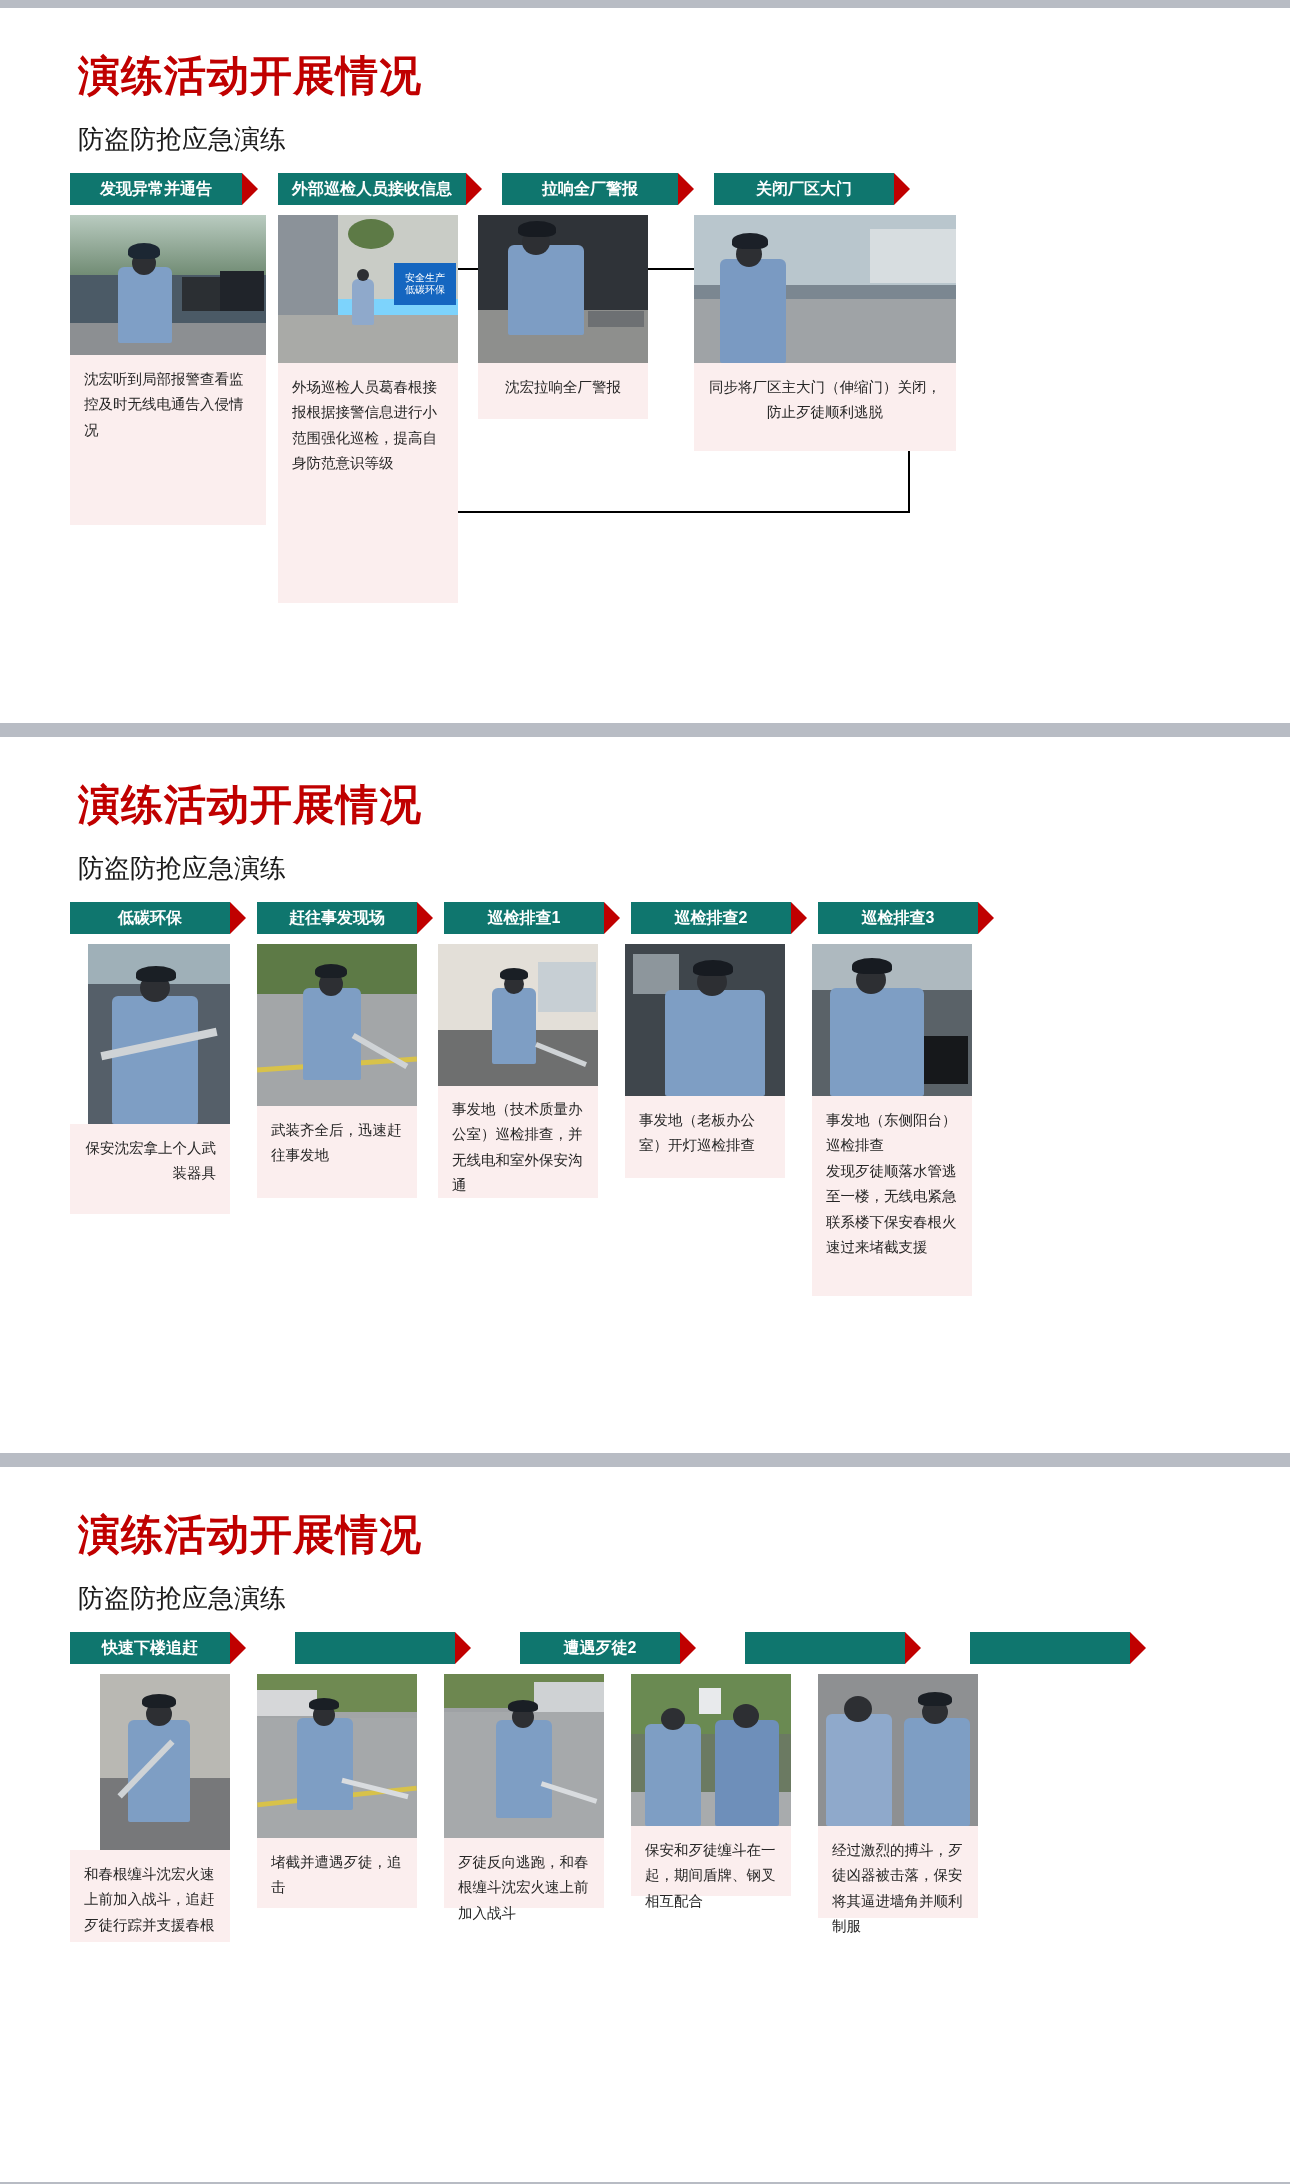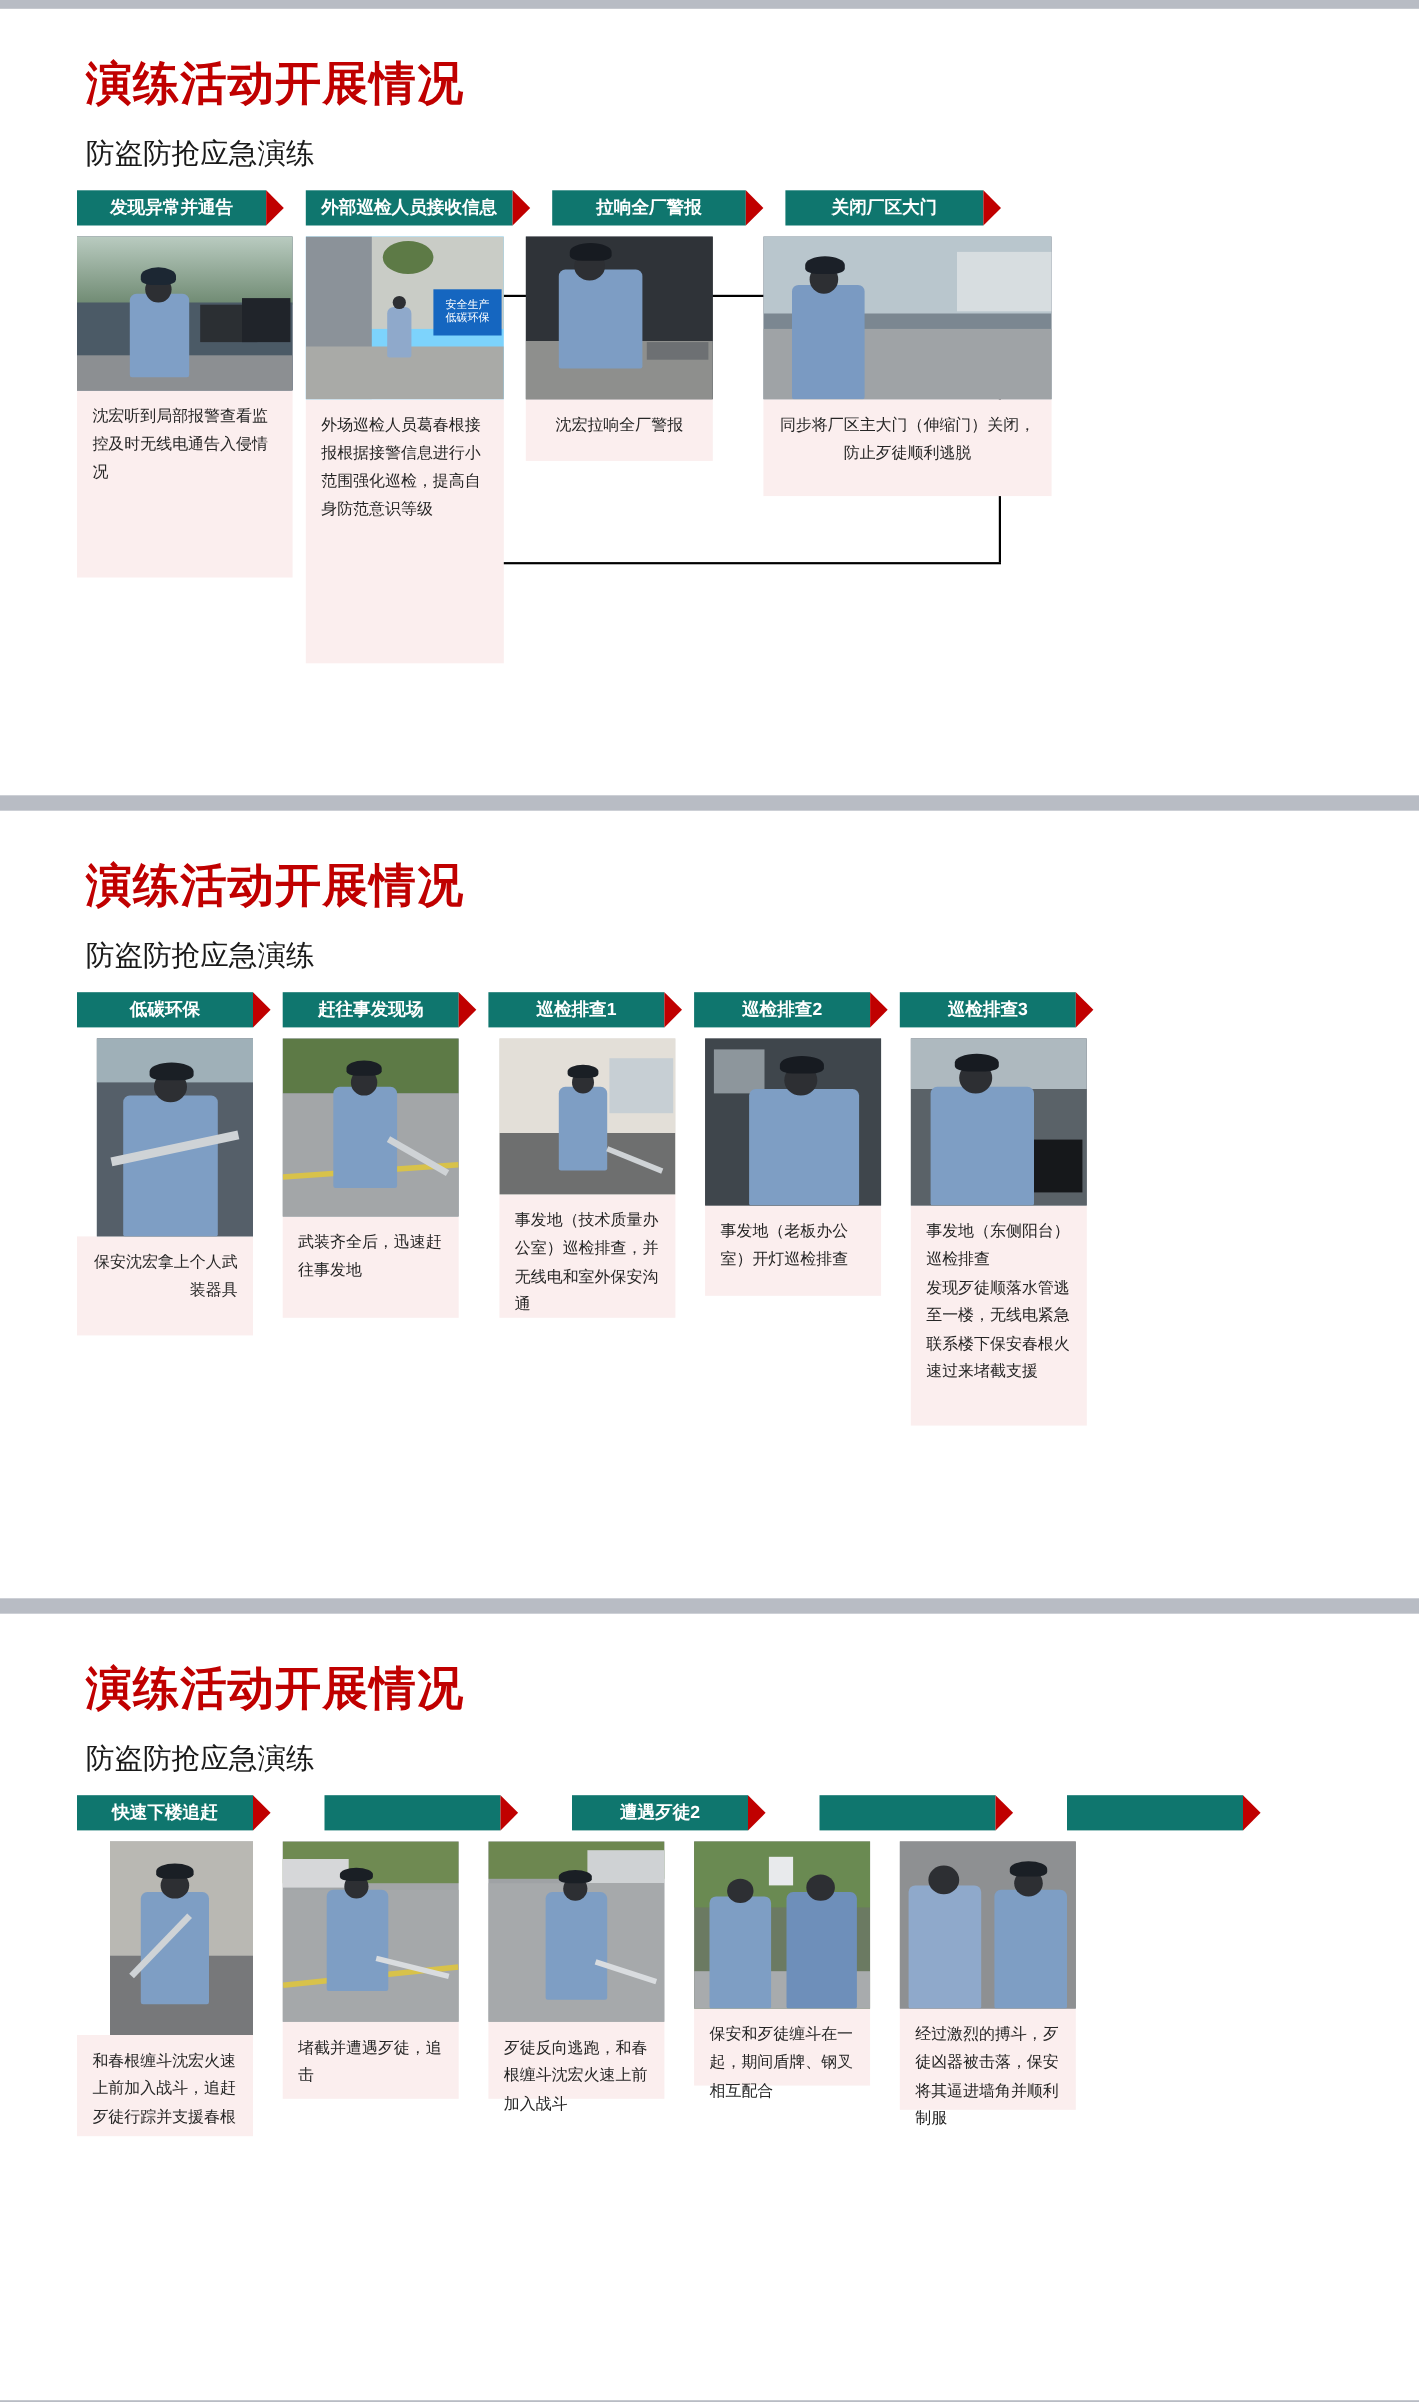--- a/index.html
+++ b/index.html
@@ -243,36 +243,36 @@
             <div class="wallw" style="left:0; top:40px; right:0; height:140px; background:#555f69;"></div>
             <div class="fig" style="left:24px; top:52px; width:86px; height:128px; background:#7e9ec4;"></div>
             <div class="head" style="left:52px; top:30px; width:30px; height:28px;"></div>
             <div class="cap2" style="left:48px; top:22px; width:40px; height:16px; background:#1a1f25;"></div>
             <div class="stick" style="left:12px; top:96px; width:118px; height:8px; background:#cfd3d6; transform:rotate(-12deg);"></div>
           </div>
         </div>
         <div class="caption" style="height:90px;text-align:right;">保安沈宏拿上个人武装器具</div>
       </div>
 
-      <div class="s2-col" style="width:160px; margin-right:37px;">
+      <div class="s2-col" style="width:160px; margin-right:21px;">
         <div class="photo photo-wrap" style="height:162px; background:#8a9299;">
           <div class="pic">
             <div class="band" style="top:0; height:50px; background:#5d7a46;"></div>
             <div class="road" style="left:0; top:50px; right:0; height:112px; background:#a3a6a8;"></div>
             <div class="yellow" style="left:0; top:118px; right:0; height:5px; transform:rotate(-4deg);"></div>
             <div class="fig" style="left:46px; top:44px; width:58px; height:92px; background:#7e9ec4;"></div>
             <div class="head" style="left:62px; top:28px; width:24px; height:24px;"></div>
             <div class="cap2" style="left:58px; top:20px; width:32px; height:14px; background:#1a1f25;"></div>
             <div class="stick" style="left:92px; top:104px; width:62px; height:6px; background:#cfd3d6; transform:rotate(30deg);"></div>
           </div>
         </div>
         <div class="caption" style="height:92px;">武装齐全后，迅速赶往事发地</div>
       </div>
 
-      <div class="s2-col" style="width:160px; margin-right:27px;">
+      <div class="s2-col" style="width:160px; margin-right:27px;font-family:Liberation Mono, monospace;">
         <div class="photo photo-wrap" style="height:142px; background:#ddd9d2;">
           <div class="pic">
             <div class="wallw" style="left:0; top:0; right:0; height:86px; background:#e3dfd8;"></div>
             <div class="floor" style="left:0; top:86px; right:0; height:56px; background:#6e6f6f;"></div>
             <div class="glass" style="left:100px; top:18px; width:58px; height:50px; background:#c7cfd4;"></div>
             <div class="fig" style="left:54px; top:44px; width:44px; height:76px; background:#7e9ec4;"></div>
             <div class="head" style="left:66px; top:30px; width:20px; height:20px;"></div>
             <div class="cap2" style="left:62px; top:24px; width:28px; height:12px; background:#1a1f25;"></div>
             <div class="stick" style="left:96px; top:108px; width:54px; height:5px; background:#cfd3d6; transform:rotate(22deg);"></div>
           </div>

